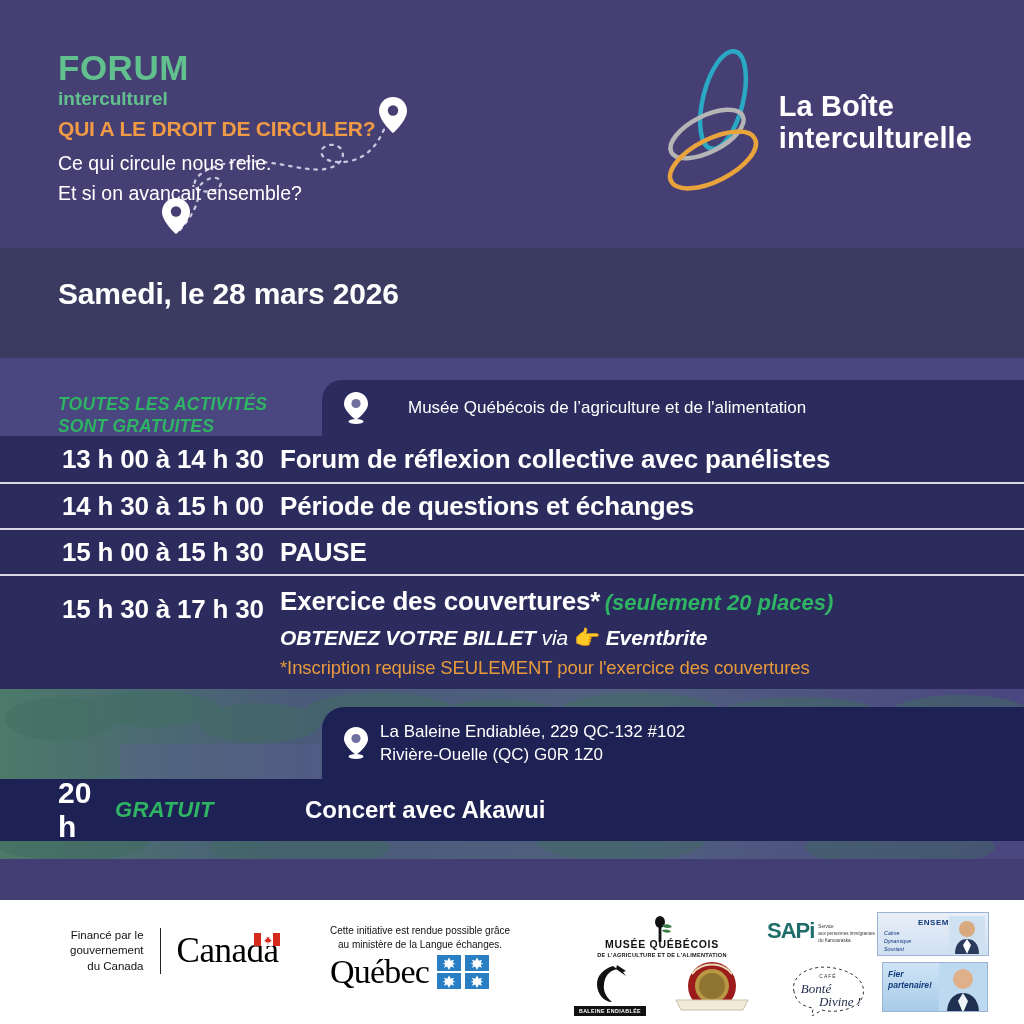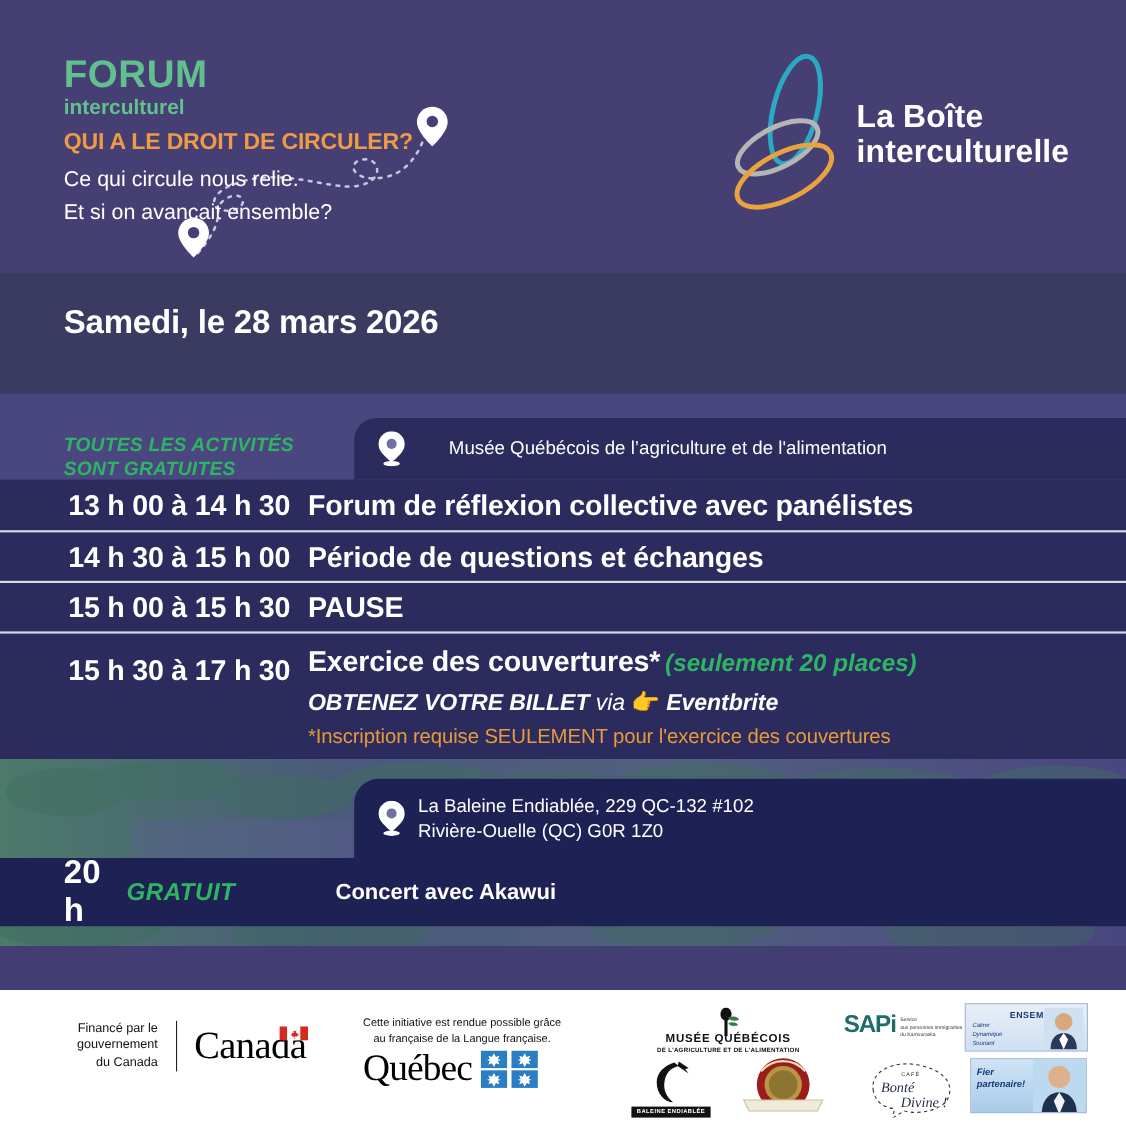--- a/index.html
+++ b/index.html
@@ -95,21 +95,21 @@
     display:flex; align-items:center; padding-left:22px;
   }
   .concert-row {
     position:absolute; left:0; right:0; top:90px; height:62px;
     background:#1e2153; display:flex; align-items:center;
   }
   .concert-row .time {
     flex:0 0 115px; padding-left:58px; color:#fff; font-size:30px; font-weight:bold;
   }
   .gratuit { flex:0 0 190px; color:#2fb463; font-size:22px; font-weight:bold; font-style:italic; letter-spacing:.4px; }
-  .concert-row .desc { color:#fff; font-size:20px; font-weight:bold;text-align:right; }
+  .concert-row .desc { color:#fff; font-size:24px; font-weight:bold;text-align:right; }
 
   
   .footer {
     position:absolute; left:0; bottom:0; width:1024px; height:124px;
     background:#ffffff; display:flex; align-items:center;
   }
   .f-canada { position:absolute; left:70px; top:28px; display:flex; align-items:center; gap:16px; }
   .f-canada .cap { font-size:11.5px; color:#111; text-align:right; line-height:1.32; }
   .f-divider { width:1px; height:46px; background:#222; }
   .canada-word { font-family:"Liberation Serif", serif; font-size:35px; color:#000; letter-spacing:-.5px; position:relative; }
@@ -314,21 +314,21 @@
           <rect x="7" y="0" width="12" height="13" fill="#fff"></rect>
           <rect x="19" y="0" width="7" height="13" fill="#d52b1e"></rect>
           <path d="M13 2.4 l1 2.2 1.5 -.8 -.6 2.3 1.8 -.3 -.5 1.1 2 1.1 -2.1 .5 .3 1.1 -2.2 -.4 .1 2.3 h-.6 l.1 -2.3 -2.2 .4 .3 -1.1 -2.1 -.5 2 -1.1 -.5 -1.1 1.8 .3 -.6 -2.3 1.5 .8z" fill="#d52b1e"></path>
         </svg>
       </div>
     </div>
 
     <div class="f-quebec">
       <div class="cap">
         <div>Cette initiative est rendue possible grâce</div>
-        <div>au française de la Langue française.</div>
+        <div>au ministère de la Langue échanges.</div>
       </div>
       <div class="quebec-row">
         <span class="quebec-word">Québec</span>
         <svg width="52" height="34" viewBox="0 0 52 34">
           <rect x="0" y="0" width="24" height="16" fill="#2a7ec4"></rect>
           <rect x="28" y="0" width="24" height="16" fill="#2a7ec4"></rect>
           <rect x="0" y="18" width="24" height="16" fill="#2a7ec4"></rect>
           <rect x="28" y="18" width="24" height="16" fill="#2a7ec4"></rect>
           <g fill="#fff">
             <path d="M12 2.5 l1.8 3.3 3.2 -1.1 -1.3 3.1 2.6 .9 -2.6 .9 1.3 3.1 -3.2 -1.1 -1.8 3.3 -1.8 -3.3 -3.2 1.1 1.3 -3.1 -2.6 -.9 2.6 -.9 -1.3 -3.1 3.2 1.1z"></path>

